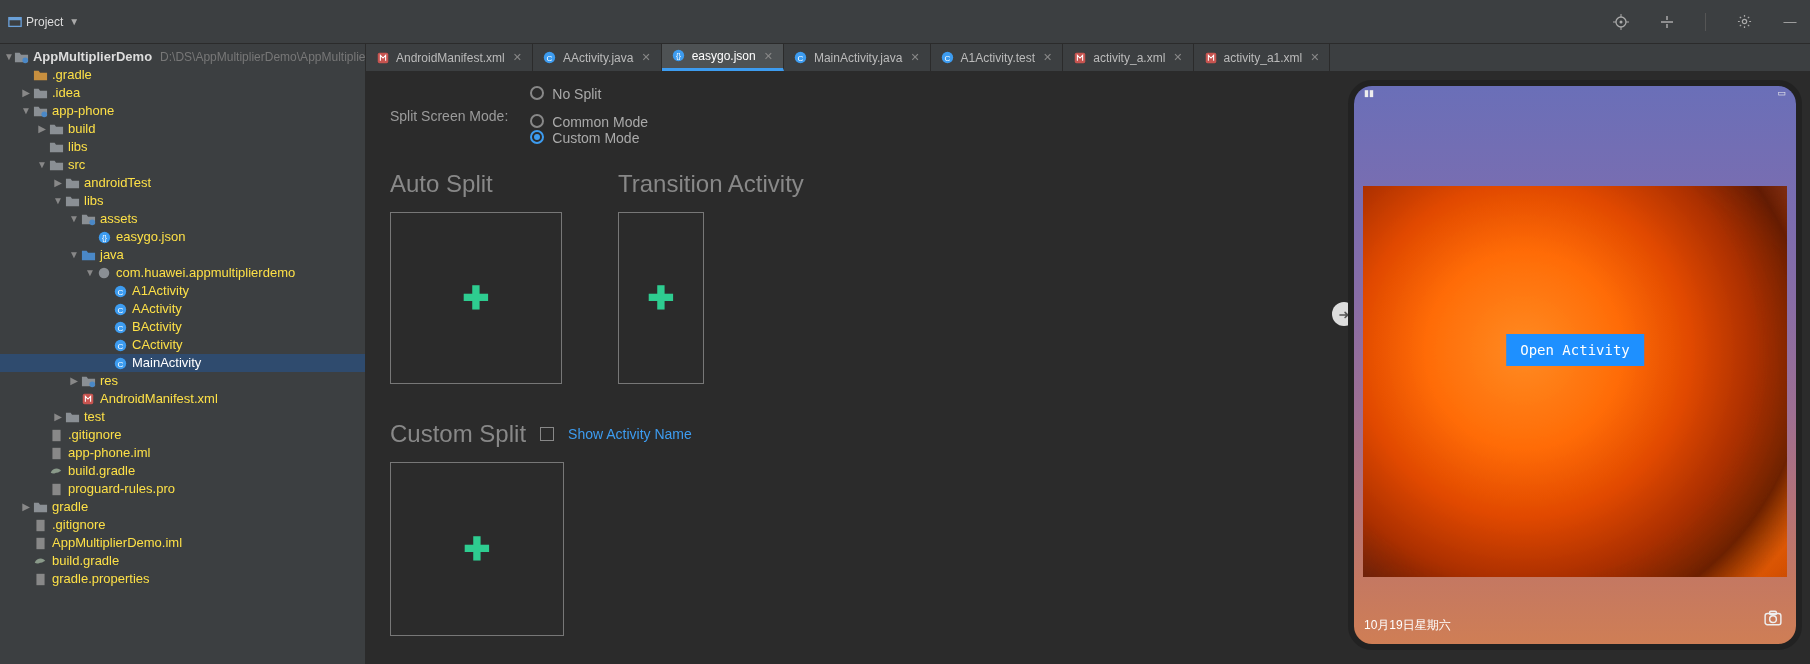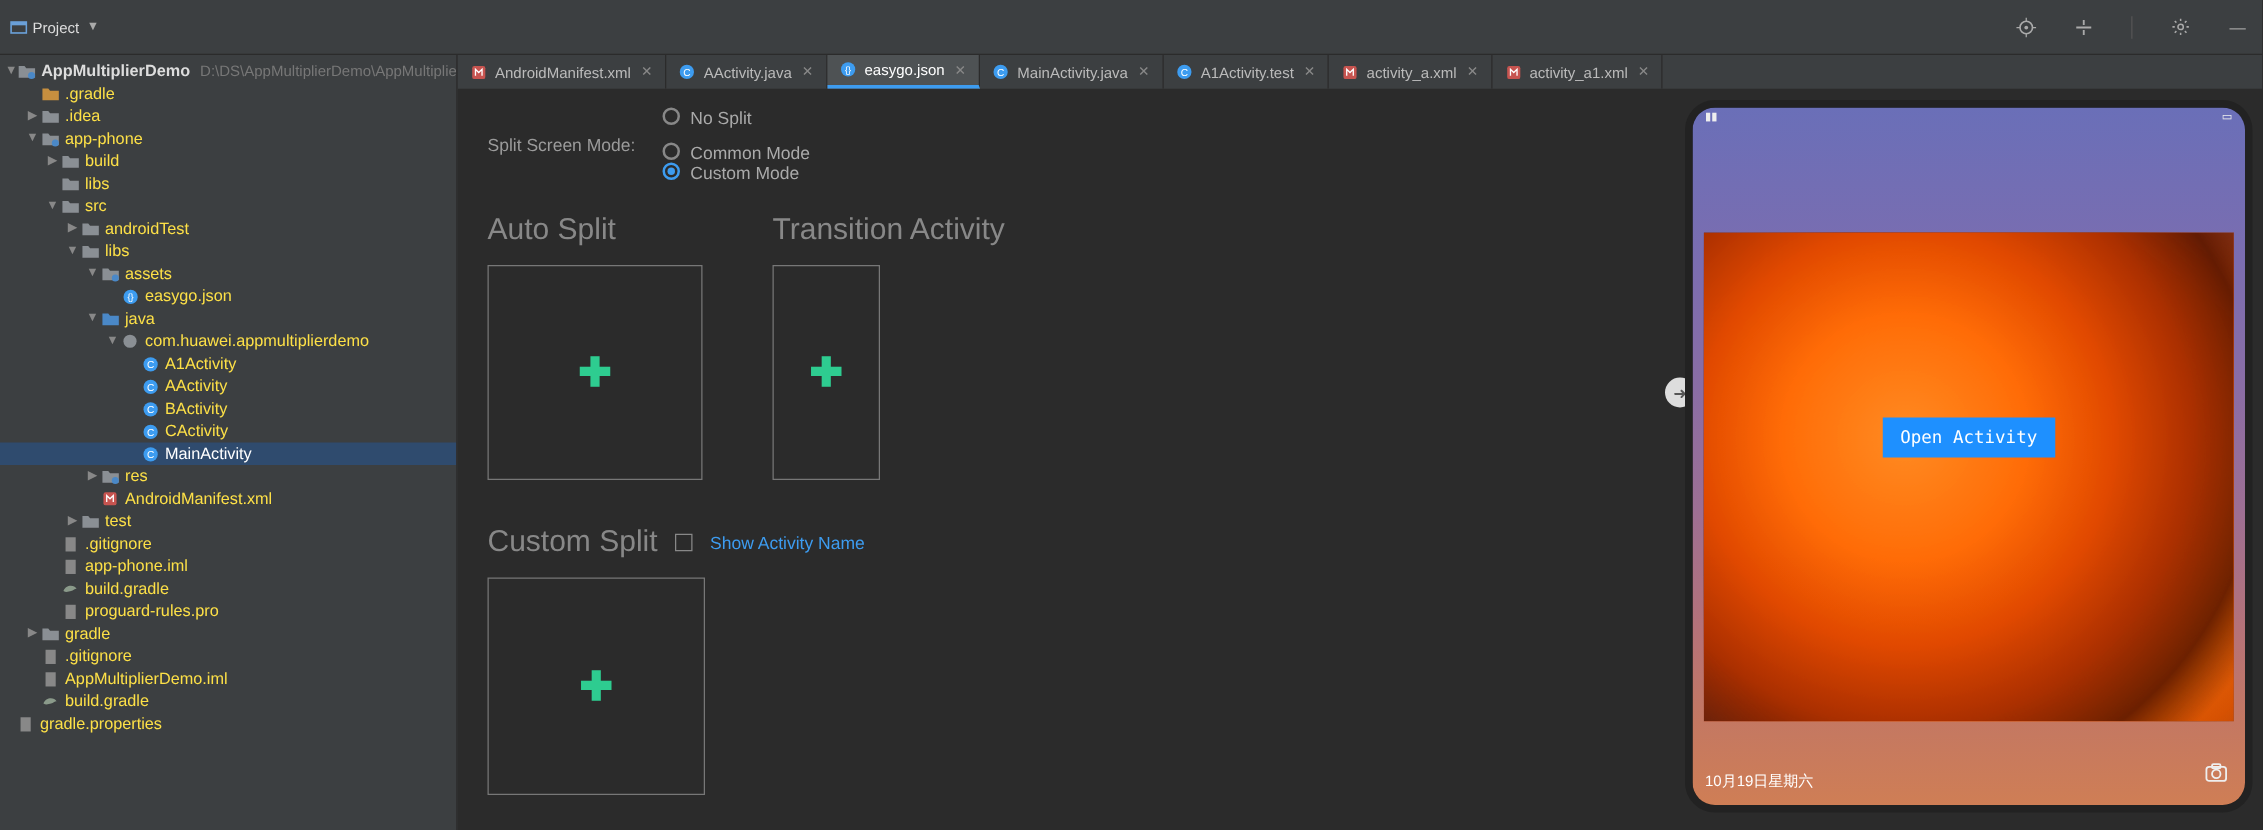--- a/index.html
+++ b/index.html
@@ -368,21 +368,21 @@
         </div>
         <div class="row" style="padding-left: 20px;">
           <span class="arrow none"></span>
           <span class="ico">
             <svg width="14" height="14" viewBox="0 0 16 16">
               <path d="M2 10c2-6 10-6 12-2-2 0-3 2-5 2s-4 2-7 0z" fill="#8a9a8a"></path>
             </svg>
           </span>
           <span class="lbl">build.gradle</span>
         </div>
-        <div class="row" style="">
+        <div class="row" style="padding-left: 20px;">
           <span class="arrow none"></span>
           <span class="ico">
             <svg width="13" height="13" viewBox="0 0 16 16">
               <rect x="3" y="1" width="10" height="14" fill="#888"></rect>
             </svg>
           </span>
           <span class="lbl">gradle.properties</span>
         </div>
       </div>
   </div>

